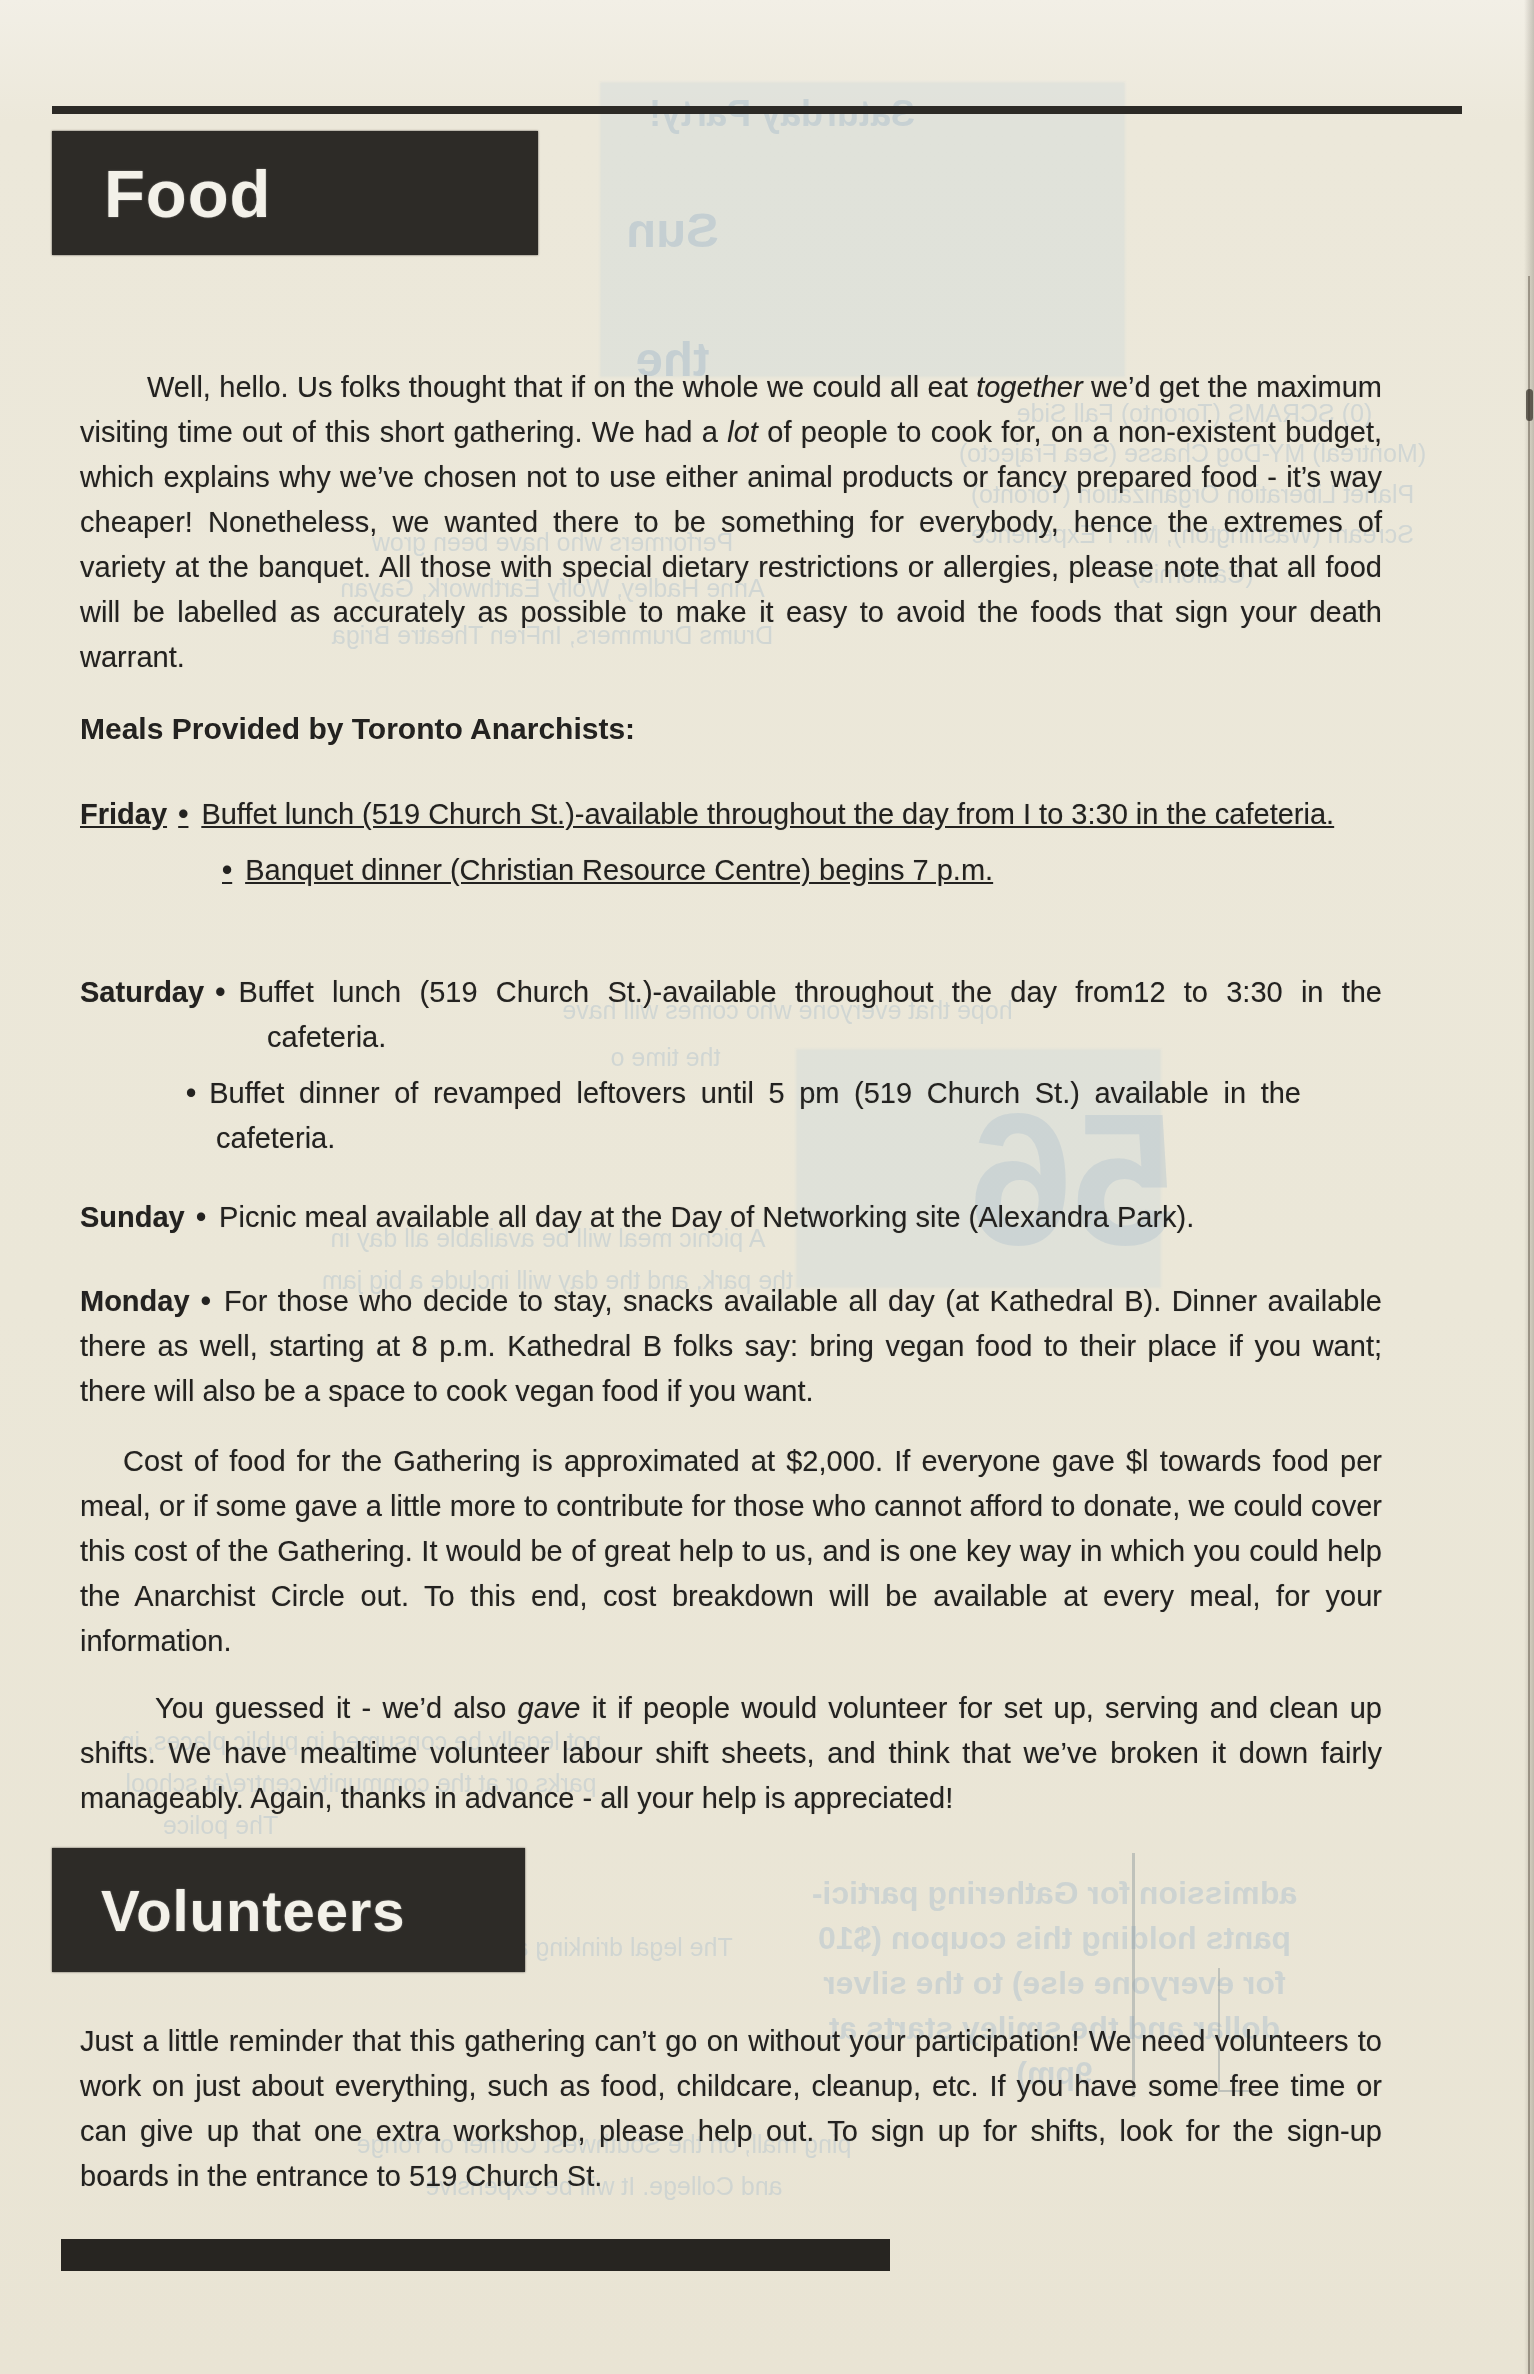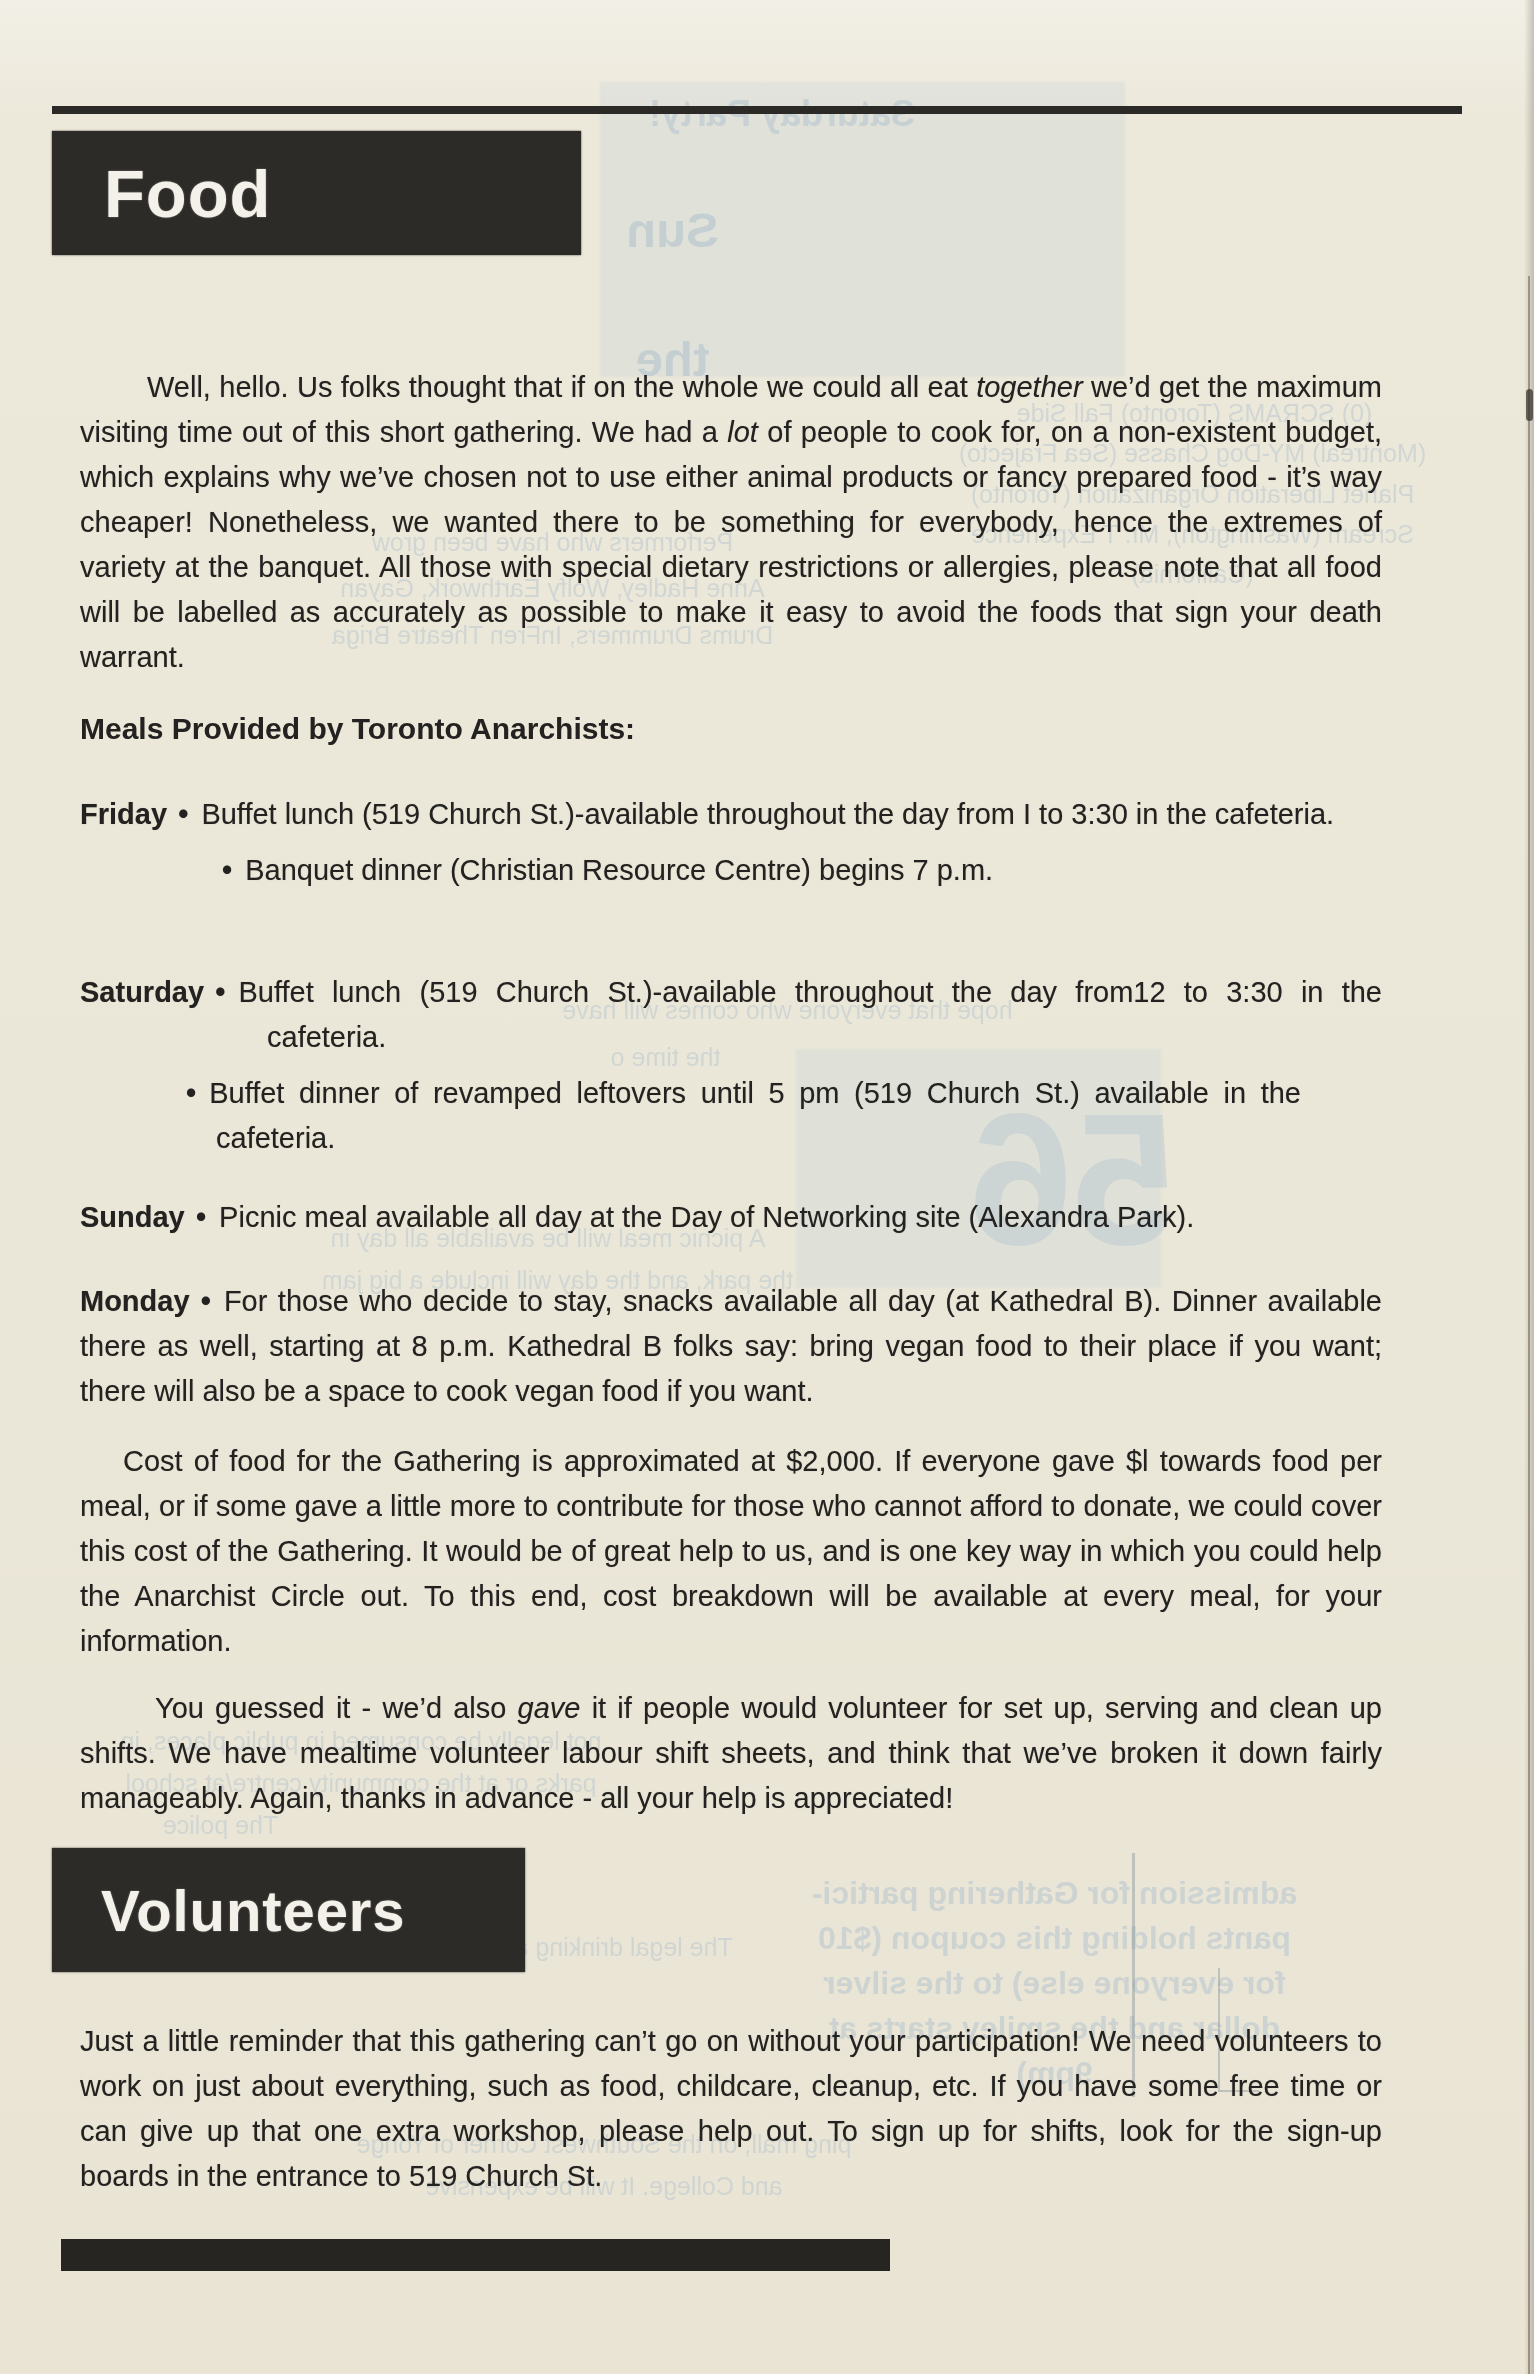--- a/index.html
+++ b/index.html
@@ -22,36 +22,36 @@
   .bleed-text{position:absolute;transform:scaleX(-1);color:#b7c6cf;opacity:.5;
     text-align:center;filter:blur(0.6px);white-space:nowrap;line-height:1.2;}
   .bleed-rect{position:absolute;background:rgba(205,216,219,0.38);filter:blur(0.9px);}
   .bleed-vline{position:absolute;width:2.8px;background:rgba(140,150,155,0.45);}
   .bleed-bracket{position:absolute;border-left:2.8px solid rgba(140,150,155,0.45);
     border-bottom:2.8px solid rgba(140,150,155,0.45);}
   
   .top-rule{position:absolute;left:52px;top:106px;width:1410px;height:8.4px;background:#2c2a26;}
   .banner{position:absolute;background:#2d2b27;display:flex;align-items:center;
     box-shadow:0 0 1.9px rgba(40,38,34,.8);}
-  .banner-food{left:52px;top:131px;width:529px;height:124px;}
+  .banner-food{left:52px;top:131px;width:486px;height:124px;}
   .banner-volunteers{left:52px;top:1848px;width:473px;height:124px;}
   .banner-text{color:#f3f1e9;font-weight:bold;font-size:67px;letter-spacing:0.9px;padding-left:52px;
     text-shadow:0 0 1.9px rgba(255,255,255,.4);}
   .banner-volunteers .banner-text{font-size:58px;padding-left:49px;}
   .subheading{position:absolute;left:80px;top:270px;margin:0;font-size:32px;font-weight:bold;}
   .meals-heading{position:absolute;left:80px;top:712px;margin:0;font-size:30px;font-weight:bold;}
   .body{font-size:29px;line-height:45px;text-align:justify;margin:0;
     text-shadow:0 0 0.9px rgba(35,32,28,0.30);}
   .para{position:absolute;left:80px;width:1302px;}
   .intro{top:365px;text-indent:67px;}
   .cost{top:1439px;text-indent:43px;}
   .volunteer-call{top:1686px;text-indent:75px;}
   .final{top:2019px;}
   .meal{position:absolute;left:80px;width:1302px;}
-  .meal-friday{top:792px;}
+  .meal-friday{top:792px;text-decoration:underline;}
   .meal-saturday{top:970px;}
   .meal-sunday{top:1195px;}
   .meal-monday{top:1279px;}
   .hang-f{padding-left:142px;text-indent:-142px;}
   .hang-s{padding-left:187px;text-indent:-187px;}
   .sub{margin-top:11.2px;}
   .sub-f{margin-left:142px;padding-left:30px;text-indent:-30px;width:1130px;}
   .sub-s{margin-left:106px;padding-left:30px;text-indent:-30px;width:1085px;}
   .blt{margin:0 13px 0 11.2px;font-weight:bold;}
   .sub .blt{margin:0 13px 0 0;}

